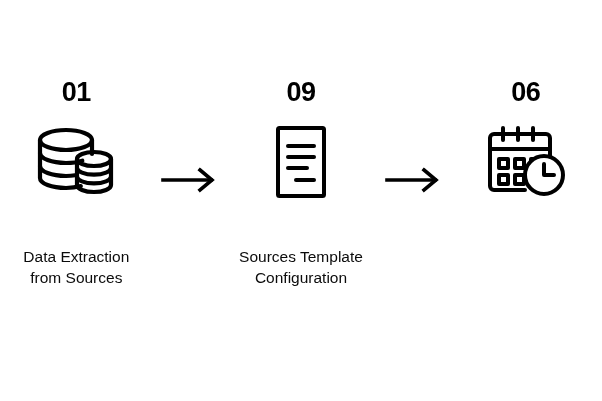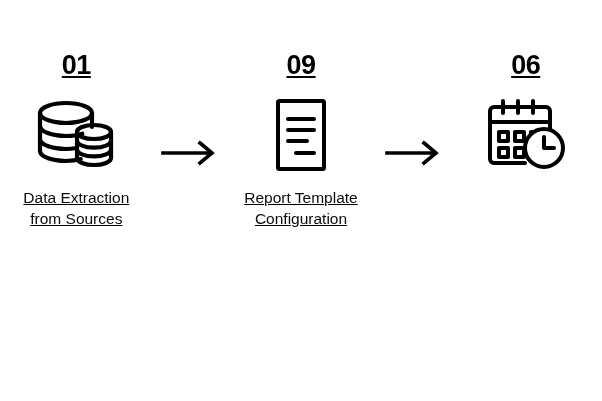--- a/index.html
+++ b/index.html
@@ -23,23 +23,22 @@
   .flow {
     position: absolute;
     left: 0;
     top: 0;
     width: 602px;
     height: 401px;
     display: flex;
     flex-direction: row;
     align-items: flex-start;
     justify-content: center;
-    padding-top: 52px;
+    padding-top: 79px;
     box-sizing: border-box;
-    text-decoration: underline;
   }
   .step {
     display: flex;
     flex-direction: column;
     align-items: center;
     width: 160px;
   }
   .step-number {
     font-size: 27px;
     font-weight: bold;
@@ -55,20 +54,21 @@
     align-items: center;
     justify-content: center;
     margin-bottom: 14px;
   }
   .step-label {
     font-size: 15.5px;
     line-height: 1.38;
     text-align: center;
     color: #0b0b0b;
     white-space: pre-line;
+    margin-top: 32px;
   }
   .arrow {
     width: 72px;
     display: flex;
     align-items: center;
     justify-content: center;
     height: 76px;
     margin-top: 63px;
     flex: 0 0 auto;
   }
@@ -112,21 +112,21 @@
       <div class="step-number">09</div>
       <div class="step-icon">
         <svg width="62" height="76" viewBox="0 0 62 76" fill="none" stroke="#000000" stroke-width="4" stroke-linecap="round" stroke-linejoin="round">
           <rect x="8" y="4" width="46" height="68" rx="1.5"></rect>
           <path d="M18 22 H44"></path>
           <path d="M18 33 H44"></path>
           <path d="M18 44 H37"></path>
           <path d="M26 56 H44"></path>
         </svg>
       </div>
-      <div class="step-label">Report Template
+      <div class="step-label">Sources Template
 Configuration</div>
     </div>
 
     <div class="arrow">
       <svg width="56" height="26" viewBox="0 0 56 26" fill="none" stroke="#000000" stroke-width="3.6" stroke-linecap="square" stroke-linejoin="miter">
         <path d="M2 13 H50"></path>
         <path d="M39 3 L51 13 L39 23"></path>
       </svg>
     </div>
 

